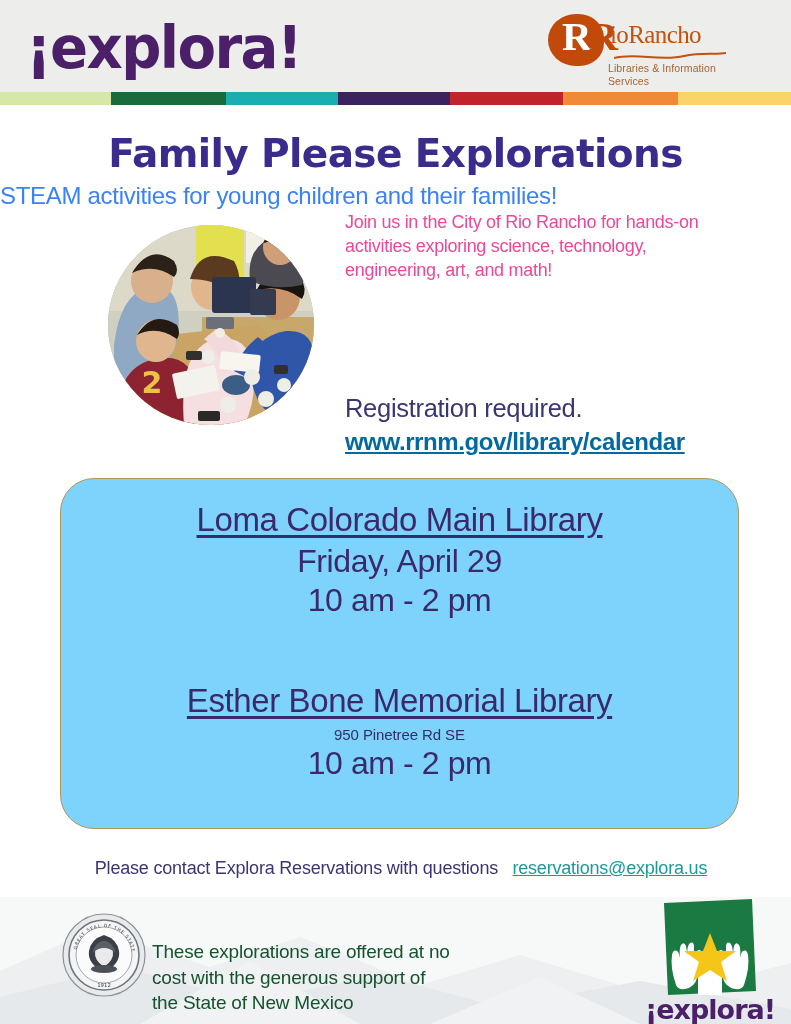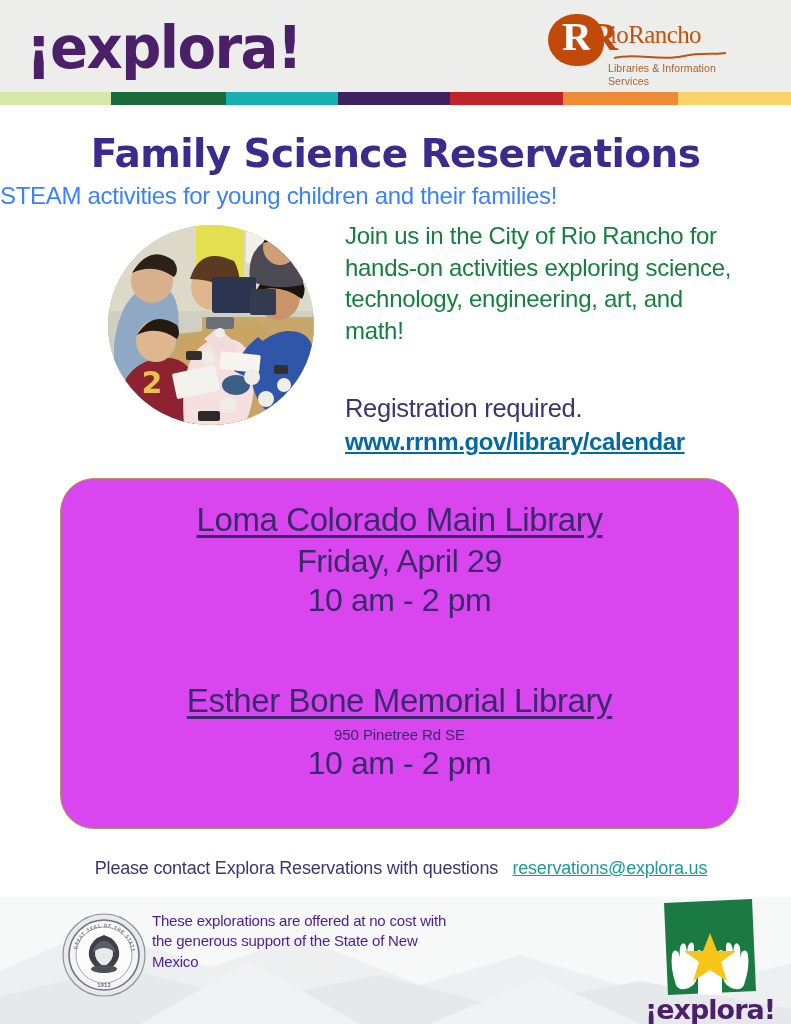--- a/index.html
+++ b/index.html
@@ -78,39 +78,39 @@
   .photo {
     position:absolute; left:108px; top:225px; width:206px; height:200px;
     border-radius:50%;
     overflow:hidden;
     background:#b9a88a;
   }
   .photo svg { display:block; width:100%; height:100%; }
 
   
   .intro {
-    position:absolute; left:345px; top:220px; width:400px;
-    font-size:24px; color:#15803d; line-height:1.32;
+    position:absolute; left:345px; top:211px; width:400px;
+    font-size:18px; color:#ec4899; line-height:1.32;
     letter-spacing:-0.3px;
   }
   .reg {
     position:absolute; left:345px; top:394px; width:400px;
     font-size:25.5px; color:#3a3670; letter-spacing:-0.3px;
   }
   .url {
     position:absolute; left:345px; top:428px;
     font-size:24px; font-weight:bold; color:#0369a1;
     text-decoration:underline; letter-spacing:-0.4px;
     cursor:pointer;
   }
 
   
   .yellowbox {
     position:absolute; left:60px; top:478px; width:679px; height:351px;
-    background:#d946ef;
+    background:#7dd3fc;
     border:1px solid #b5955b;
     border-radius:34px;
   }
   .ev { position:absolute; width:100%; text-align:center; color:#3a2a6b; }
   .ev-name {
     font-size:33px; text-decoration:underline; letter-spacing:-0.4px;
     text-underline-offset:4px;
   }
   .ev-addr { font-size:15px; margin-top:6px; letter-spacing:-0.1px; }
   .ev-date { font-size:32px; margin-top:4px; letter-spacing:-0.4px; }
@@ -130,22 +130,22 @@
   
   .footer {
     position:absolute; left:0; top:897px; width:791px; height:127px;
     background:#f4f5f6; overflow:hidden;
   }
   .footer-bg { position:absolute; left:0; top:0; width:791px; height:127px; }
   .seal {
     position:absolute; left:62px; top:16px; width:84px; height:84px;
   }
   .support-text {
-    position:absolute; left:152px; top:14px; width:300px;
-    font-size:15px; color:#4c1d95; line-height:1.35;
+    position:absolute; left:152px; top:42px; width:300px;
+    font-size:19px; color:#14532d; line-height:1.35;
     letter-spacing:-0.2px;
   }
   .explora-badge {
     position:absolute; left:630px; top:2px; width:161px; height:125px;
   }
 </style>
 </head>
 <body>
 
 <div class="header">
@@ -165,21 +165,21 @@
 <div class="colorbar" id="colorbar">
     <span style="background: rgb(213, 232, 168); width: 111px;"></span>
     <span style="background: rgb(25, 107, 60); width: 115px;"></span>
     <span style="background: rgb(26, 174, 176); width: 112px;"></span>
     <span style="background: rgb(61, 34, 96); width: 112px;"></span>
     <span style="background: rgb(192, 36, 42); width: 113px;"></span>
     <span style="background: rgb(240, 138, 54); width: 115px;"></span>
     <span style="background: rgb(251, 212, 105); width: 113px;"></span>
   </div>
 
-<div class="title">Family Science Reservations</div>
+<div class="title">Family Please Explorations</div>
 <div class="subtitle">STEAM activities for young children and their families!</div>
 
 <div class="photo">
   <svg viewBox="0 0 206 200" preserveAspectRatio="xMidYMid slice">
     <rect x="0" y="0" width="206" height="200" fill="#cfcfc2"></rect>
     <rect x="0" y="0" width="206" height="86" fill="#dcd9c9"></rect>
     <rect x="88" y="0" width="48" height="60" fill="#e3e04f"></rect>
     <rect x="138" y="4" width="26" height="34" fill="#f2f0e6"></rect>
     <rect x="94" y="92" width="118" height="108" fill="#c8a86a"></rect>
     <path d="M20 200 L60 110 L150 100 L206 150 L206 200 Z" fill="#c9a464"></path>

